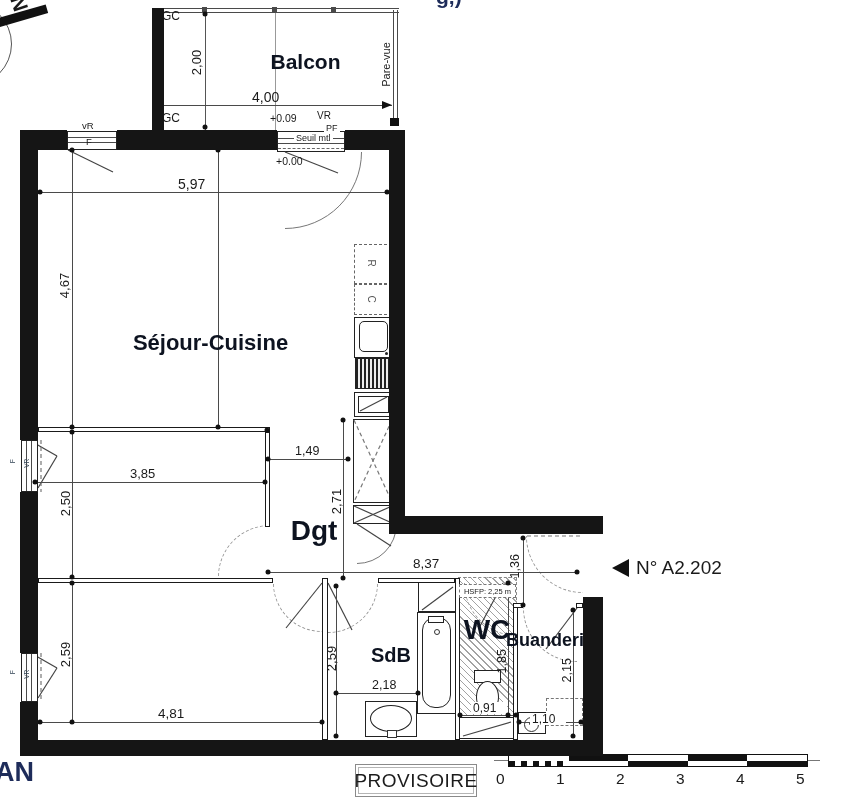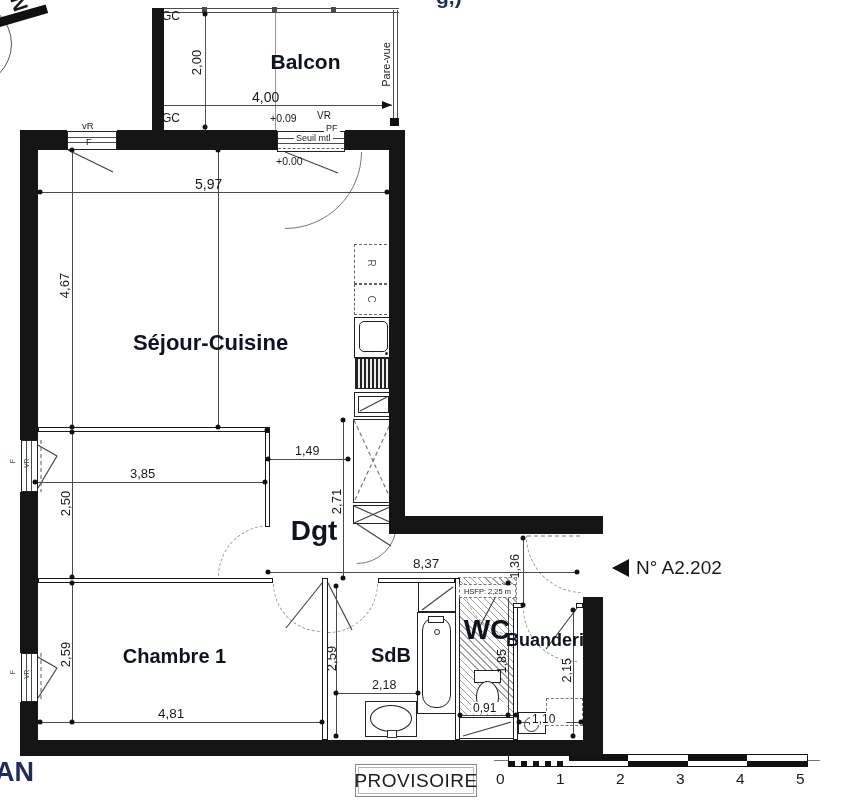--- a/index.html
+++ b/index.html
@@ -179,26 +179,25 @@
     <line x1="354" y1="506" x2="392" y2="523"></line>
     <line x1="392" y1="506" x2="354" y2="523"></line>
     <line x1="360" y1="411" x2="387" y2="397"></line>
     <line x1="422" y1="610" x2="453" y2="587"></line>
     <line x1="463" y1="736" x2="511" y2="722"></line>
     <line x1="578" y1="648" x2="612" y2="599" style="stroke:#fff;stroke-width:3"></line>
   </svg>
 
   <div class="lbl" style="left:128px;top:332px;width:165px;font-size:22px">Séjour-Cuisine</div>
   <div class="lbl" style="left:283px;top:517px;width:62px;font-size:28px">Dgt</div>
-  <div class="lbl" style="left:102px;top:646px;width:145px;font-size:20px">Chambre 1</div>
   <div class="lbl" style="left:362px;top:645px;width:58px;font-size:20px">SdB</div>
   <div class="lbl" style="left:462px;top:616px;width:50px;font-size:28px">WC</div>
   <div class="lbl" style="left:506px;top:631px;font-size:18px;text-align:left">Buanderie</div>
 
-  <div class="dim" style="left:195px;top:177px;width:40px;font-size:14px">5,97</div>
+  <div class="dim" style="left:178px;top:177px;width:40px;font-size:14px">5,97</div>
   <div class="dimv" style="left:44px;top:279px;width:40px">4,67</div>
   <div class="dim" style="left:130px;top:467px;width:40px">3,85</div>
   <div class="dimv" style="left:45px;top:497px;width:40px">2,50</div>
   <div class="dim" style="left:295px;top:445px;width:40px;font-size:12.5px">1,49</div>
   <div class="dimv" style="left:316px;top:495px;width:40px">2,71</div>
   <div class="dim" style="left:413px;top:557px;width:40px;font-size:13.5px">8,37</div>
   <div class="dimv" style="left:495px;top:560px;width:40px;font-size:12.5px">1,36</div>
   <div class="dim" style="left:158px;top:707px;width:40px;font-size:13.5px">4,81</div>
   <div class="dimv" style="left:45px;top:648px;width:40px">2,59</div>
   <div class="dimv" style="left:311px;top:652px;width:40px">2,59</div>

